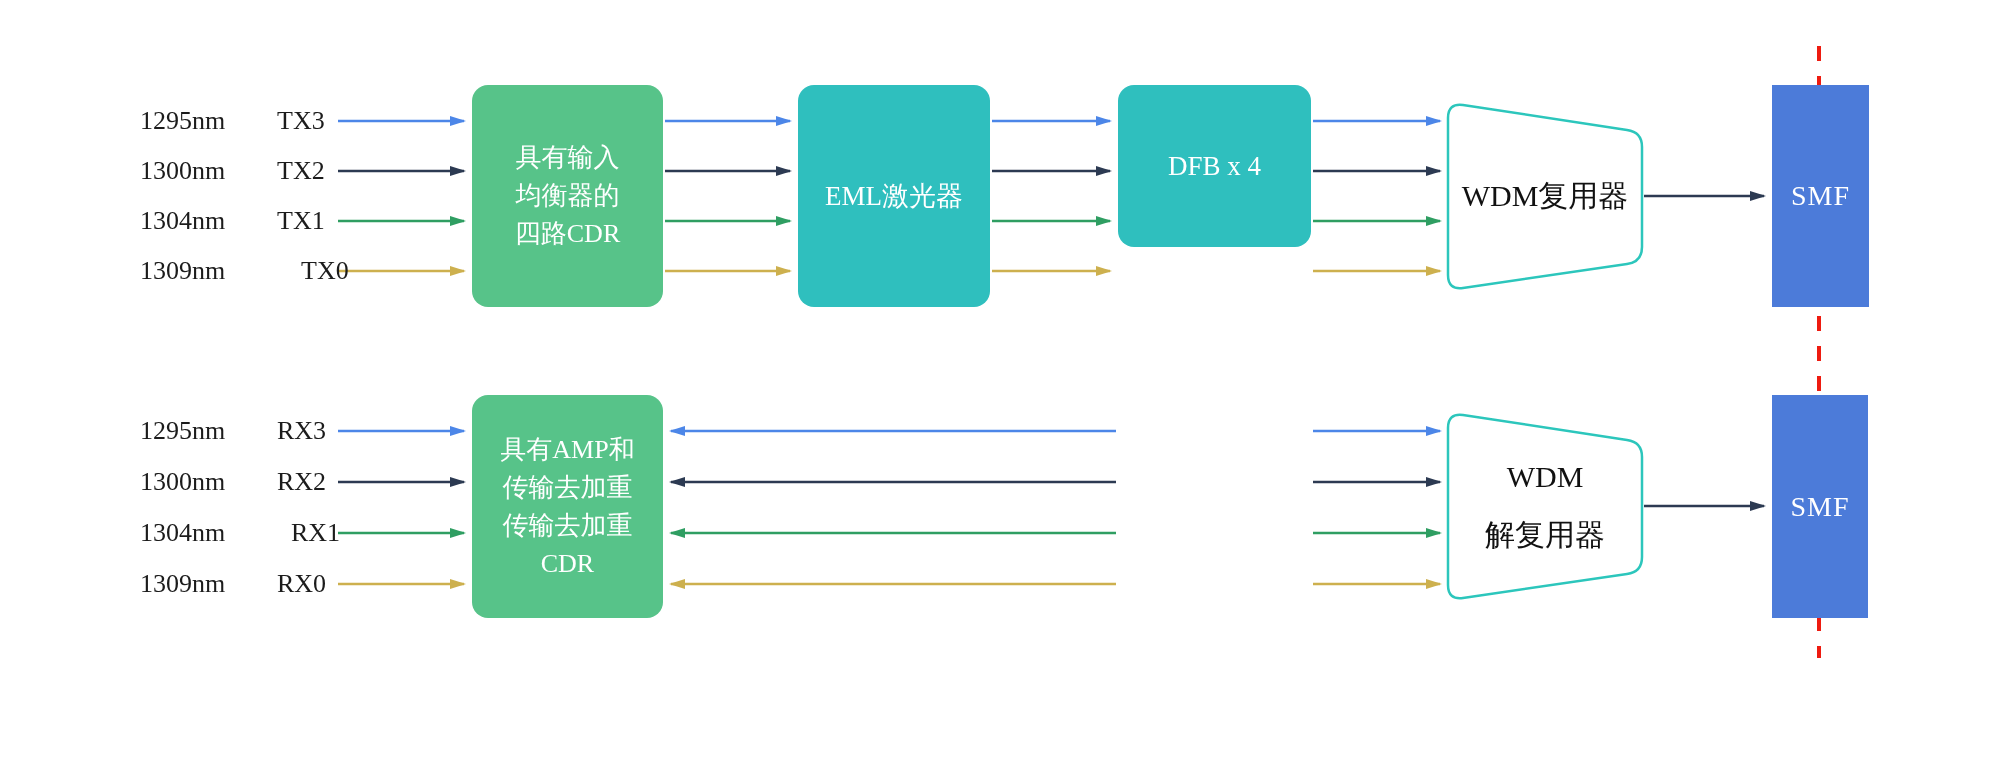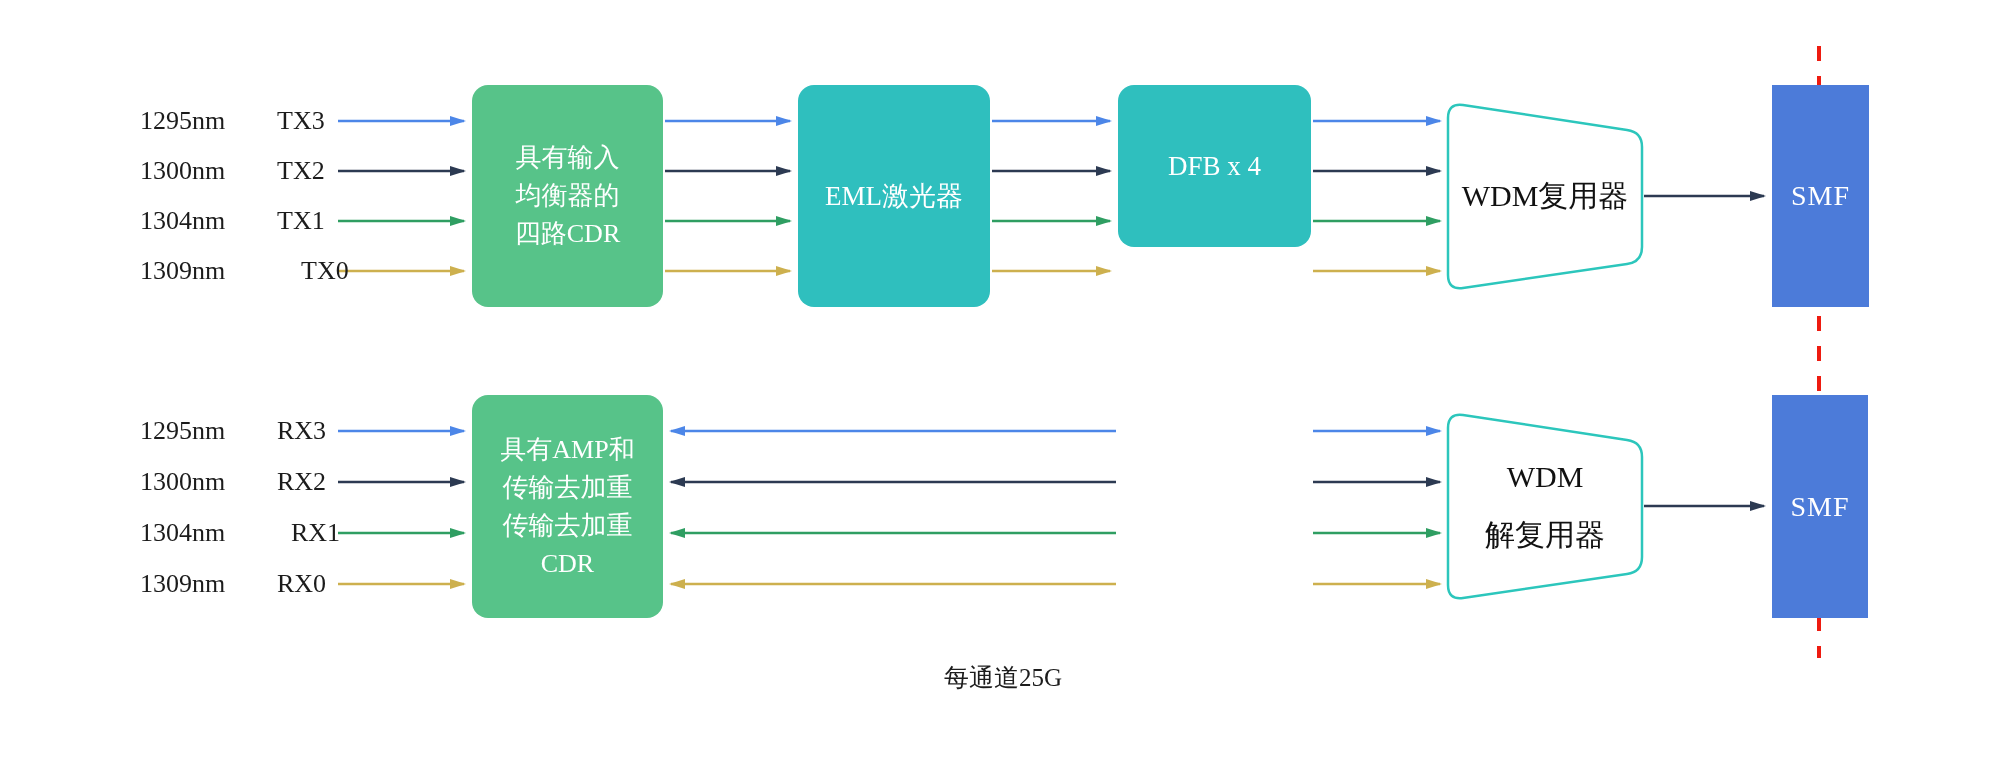--- a/index.html
+++ b/index.html
@@ -171,15 +171,14 @@
   </div>
 
 
   <div class="trap-label" style="left:1448px;top:466px;width:194px;height:80px;gap:18px;">
     <span>WDM</span>
     <span>解复用器</span>
   </div>
 
   <div class="block blue smf" style="left:1772px;top:395px;width:96px;height:223px;">SMF</div>
 
-  <div class="caption">每通道25G</div>
 
 </div>
 
 </body></html>

